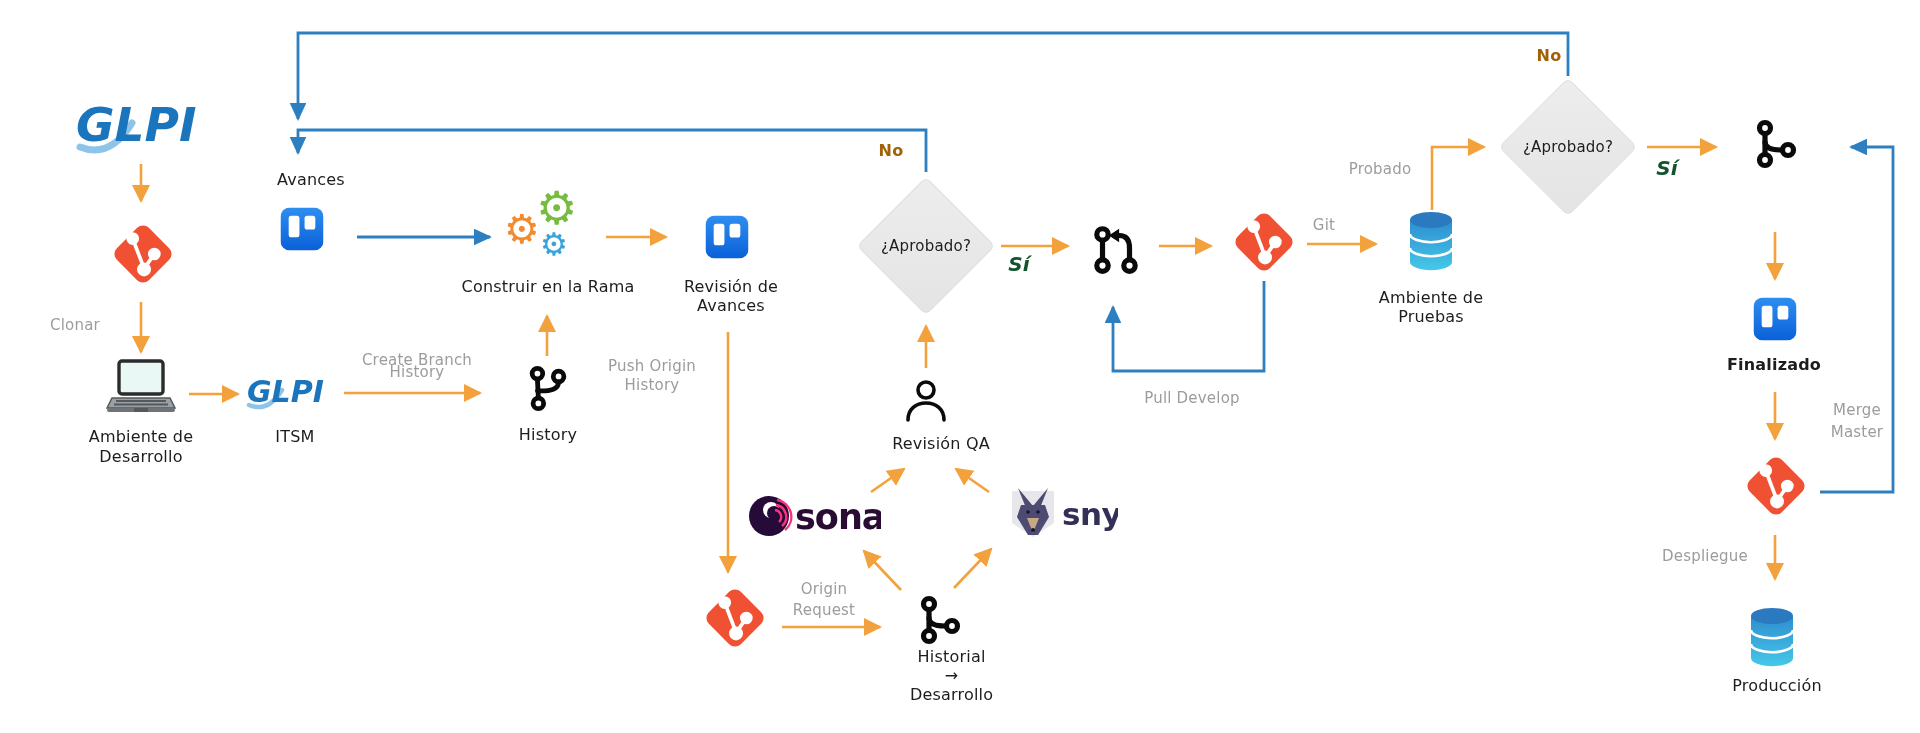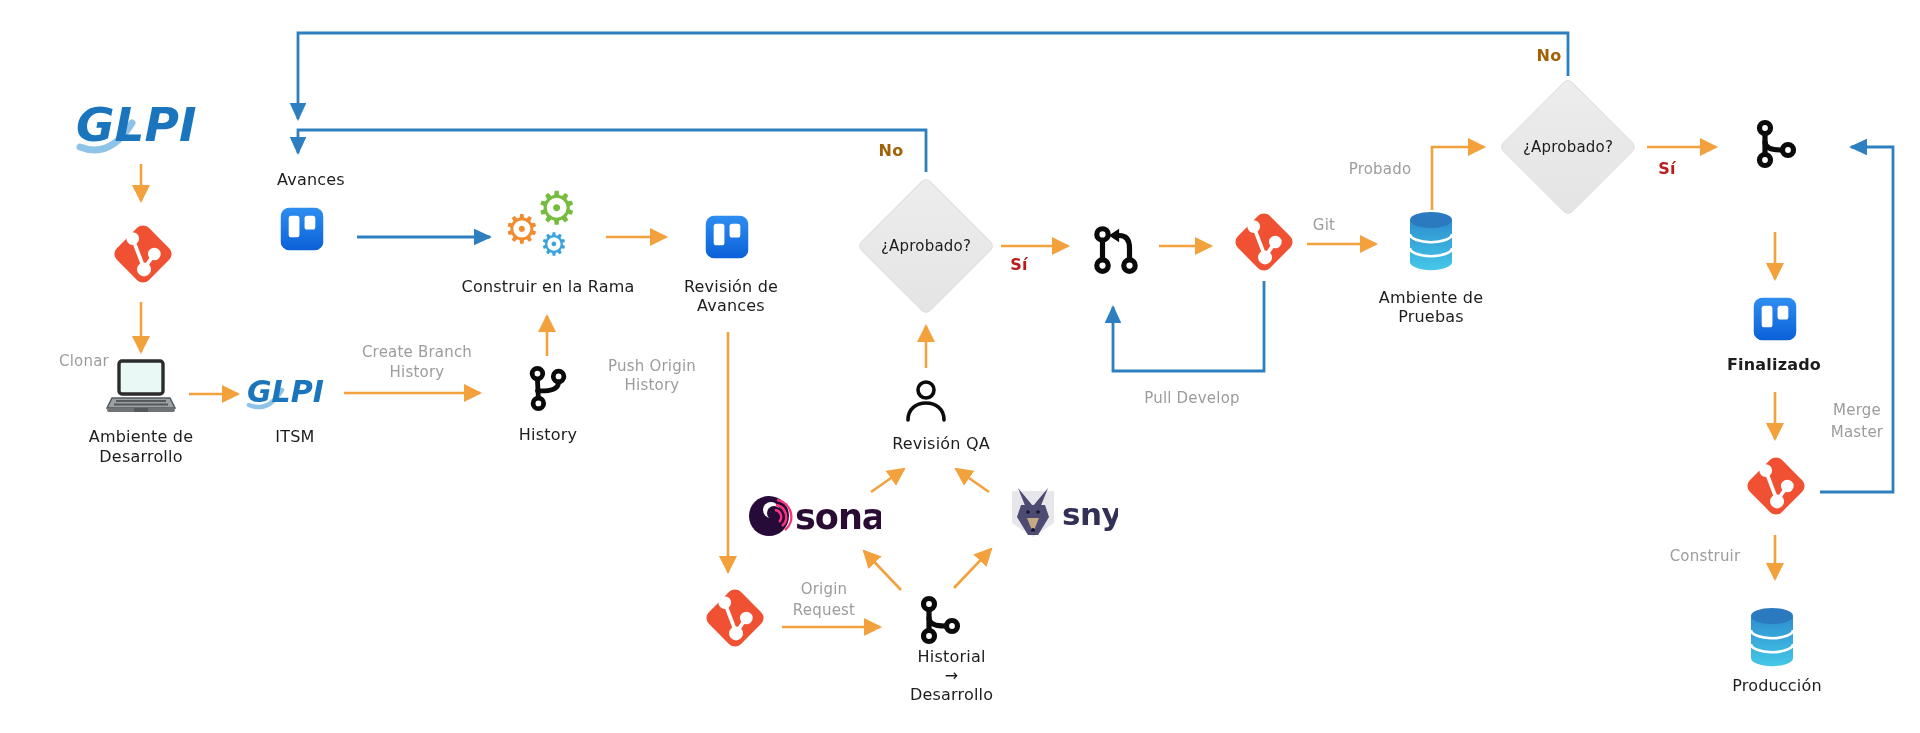--- a/index.html
+++ b/index.html
@@ -4,21 +4,21 @@
 <style>
   html,body{margin:0;padding:0;background:#fff;}
   .canvas{position:relative;width:1920px;height:733px;background:#ffffff;overflow:hidden;
           font-family:"DejaVu Sans","Liberation Sans",sans-serif;}
   .edges{position:absolute;left:0;top:0;width:1920px;height:733px;}
   .node{position:absolute;transform:translate(-50%,-50%);}
   .lbl{position:absolute;transform:translate(-50%,-50%);white-space:pre;text-align:center;
        font-size:16px;color:#1d1d1d;letter-spacing:.2px;}
   .lbl.gray{color:#9C9C9C;font-size:15px;}
   .lbl.blue{color:#a16207;font-weight:700;font-size:16px;}
-  .lbl.orange{color:#b91c1c;font-weight:700;font-size:16px;}
+  .lbl.orange{color:#14532d;font-weight:700;font-size:20px;font-style:italic;}
   .diamond{position:absolute;width:96px;height:96px;background:linear-gradient(135deg,#EDEDED,#E4E4E4);
            border:1px solid #DCDCDC;border-radius:6px;transform:translate(-50%,-50%) rotate(45deg);}
   .glpi-txt{font-style:italic;font-weight:bold;fill:#1B75BC;font-family:"DejaVu Sans",sans-serif;}
   .gear{position:absolute;line-height:1;font-family:"DejaVu Sans",sans-serif;}
   .sonar-txt{font-weight:bold;fill:#2A0B33;font-family:"DejaVu Sans",sans-serif;letter-spacing:-1px;}
   .snyk-txt{font-weight:bold;fill:#333057;font-family:"DejaVu Sans",sans-serif;letter-spacing:-.5px;}
 </style>
 </head>
 <body>
 
@@ -278,25 +278,25 @@
 
   <div class="node" style="left:1772px;top:639px;">
     <svg width="50" height="62" viewBox="0 0 50 62">
       <path d="M4,10 v42 c0,4.6 9.4,8.2 21,8.2 s21,-3.6 21,-8.2 v-42" fill="url(#dbg)"></path>
       <ellipse cx="25" cy="10" rx="21" ry="8" fill="#2B79BE"></ellipse>
       <path d="M4,24 c0,4.6 9.4,8.2 21,8.2 s21,-3.6 21,-8.2" stroke="#fff" stroke-width="2.6" fill="none"></path>
       <path d="M4,38 c0,4.6 9.4,8.2 21,8.2 s21,-3.6 21,-8.2" stroke="#fff" stroke-width="2.6" fill="none"></path>
     </svg>
   </div>
 
-  <div class="lbl gray" style="left:84px;top:325px;margin-top:36px;">Clonar</div>
+  <div class="lbl gray" style="left:75px;top:325px;">Clonar</div>
   <div class="lbl" style="left:141px;top:436px;">Ambiente de</div>
   <div class="lbl" style="left:141px;top:456px;">Desarrollo</div>
   <div class="lbl" style="left:295px;top:436px;">ITSM</div>
-  <div class="lbl gray" style="left:417px;top:352px;">Create Branch</div>
+  <div class="lbl gray" style="left:417px;top:360px;">Create Branch</div>
   <div class="lbl gray" style="left:417px;top:372px;">History</div>
   <div class="lbl" style="left:548px;top:434px;">History</div>
   <div class="lbl" style="left:311px;top:179px;">Avances</div>
   <div class="lbl" style="left:548px;top:286px;">Construir en la Rama</div>
   <div class="lbl" style="left:731px;top:286px;">Revisión de</div>
   <div class="lbl" style="left:731px;top:305px;">Avances</div>
   <div class="lbl gray" style="left:652px;top:366px;">Push Origin</div>
   <div class="lbl gray" style="left:652px;top:385px;">History</div>
   <div class="lbl blue" style="left:891px;top:150px;">No</div>
   <div class="lbl" style="left:926px;top:246px;font-size:15px;">¿Aprobado?</div>
@@ -313,16 +313,16 @@
   <div class="lbl gray" style="left:1324px;top:225px;">Git</div>
   <div class="lbl" style="left:1431px;top:297px;">Ambiente de</div>
   <div class="lbl" style="left:1431px;top:316px;">Pruebas</div>
   <div class="lbl gray" style="left:1380px;top:169px;">Probado</div>
   <div class="lbl" style="left:1568px;top:147px;font-size:15px;">¿Aprobado?</div>
   <div class="lbl blue" style="left:1549px;top:55px;">No</div>
   <div class="lbl orange" style="left:1667px;top:168px;">Sí</div>
   <div class="lbl" style="left:1774px;top:364px;font-weight:bold;">Finalizado</div>
   <div class="lbl gray" style="left:1857px;top:410px;">Merge</div>
   <div class="lbl gray" style="left:1857px;top:432px;">Master</div>
-  <div class="lbl gray" style="left:1705px;top:556px;">Construir</div>
+  <div class="lbl gray" style="left:1705px;top:556px;">Despliegue</div>
   <div class="lbl" style="left:1777px;top:685px;">Producción</div>
 
 </div>
 
 </body></html>

